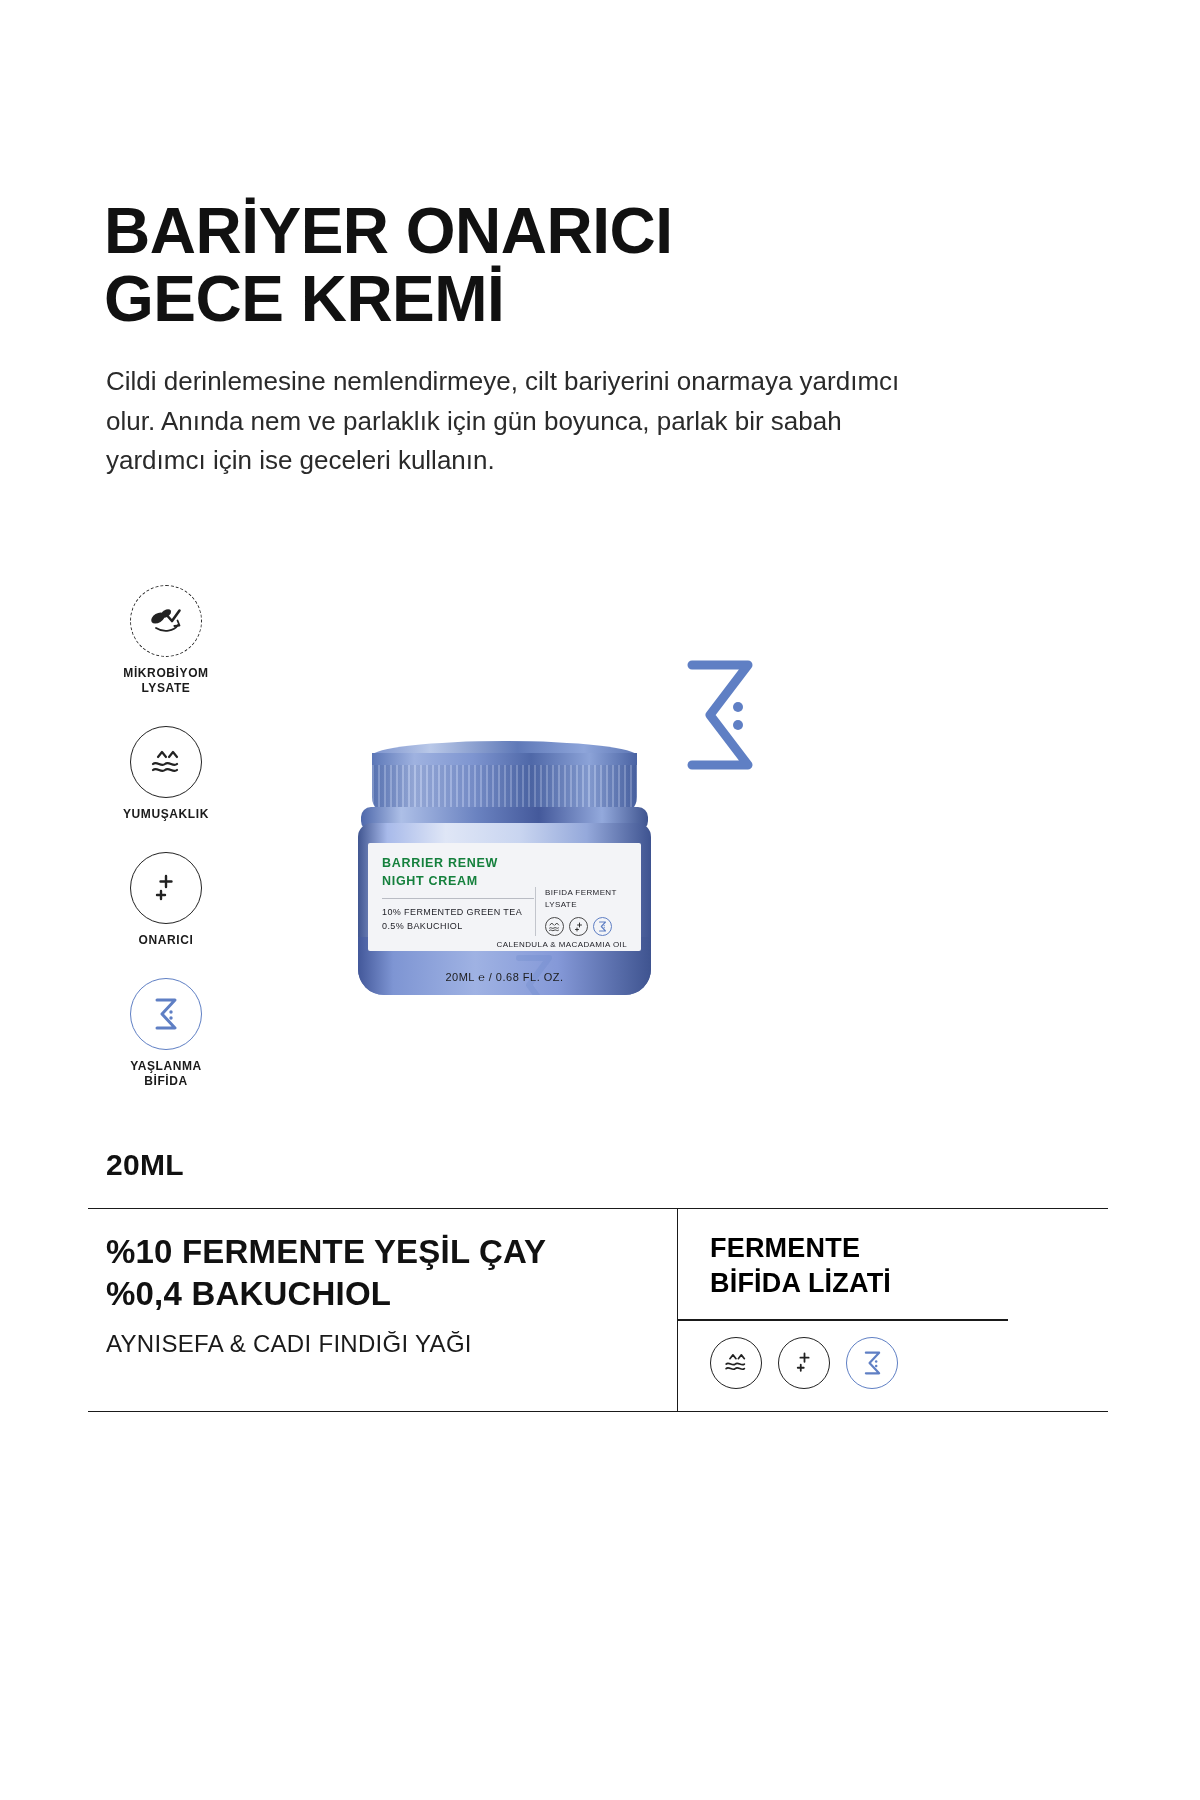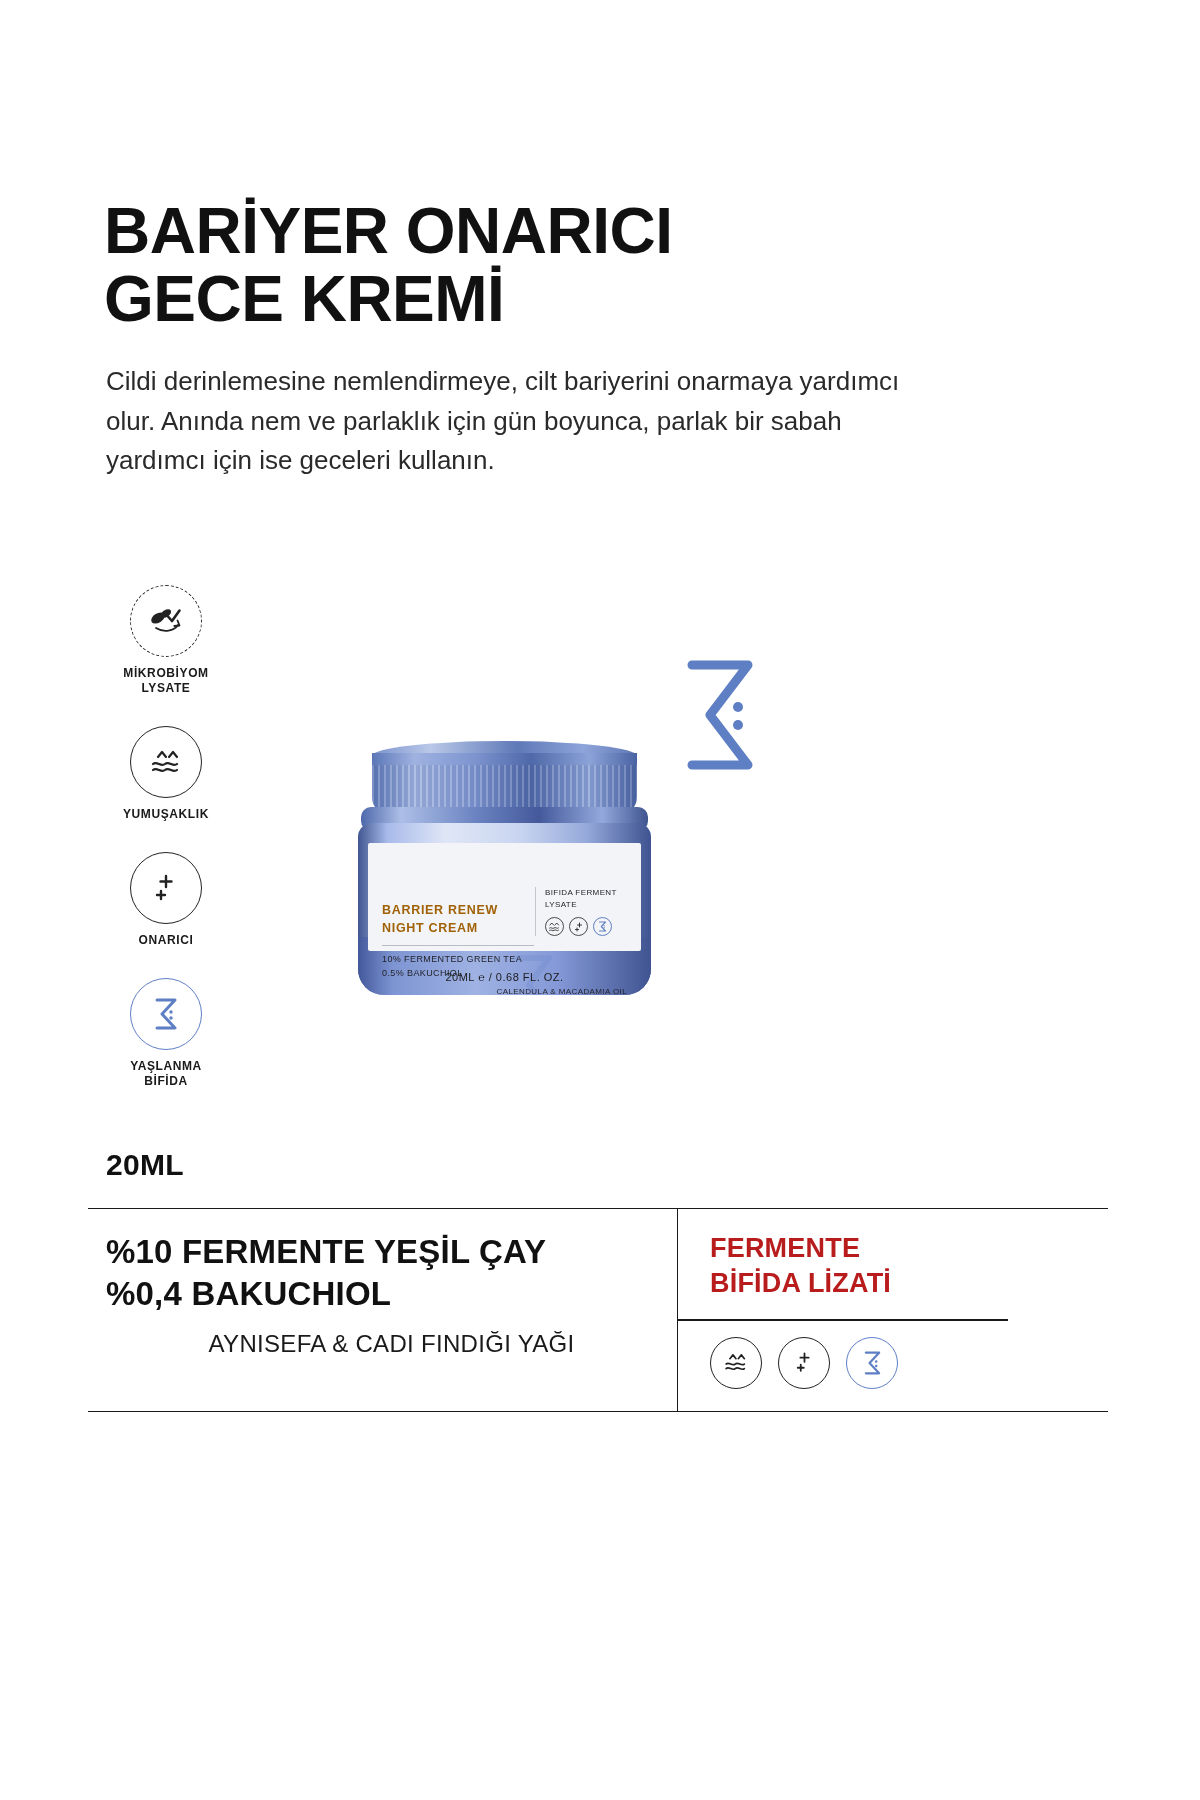--- a/index.html
+++ b/index.html
@@ -157,23 +157,22 @@
     height: 108px;
     background: #f3f4f7;
     border-radius: 2px;
     padding: 11px 14px 0 14px;
   }
   .lbl-brand {
     font-size: 12.5px;
     font-weight: 600;
     letter-spacing: 0.7px;
     line-height: 1.45;
-    color: #a16207;
-    white-space: pre-line;
-    margin-top: 47px;
+    color: #15803d;
+    white-space: pre-line;
   }
   .lbl-div {
     width: 152px;
     height: 1px;
     background: #b9bcc4;
     margin: 8px 0 7px 0;
   }
   .lbl-actives {
     font-size: 9px;
     letter-spacing: 0.4px;
@@ -263,32 +262,31 @@
     letter-spacing: 0.2px;
     color: #111;
     white-space: pre-line;
   }
   .spec-left .small {
     margin-top: 16px;
     font-size: 24px;
     font-weight: 500;
     letter-spacing: 0.3px;
     color: #1a1a1a;
-    text-align: center;
   }
   .spec-right {
     flex: 1;
     padding: 22px 0 22px 32px;
   }
   .spec-right .big {
     font-size: 27px;
     font-weight: 600;
     line-height: 1.3;
     letter-spacing: 0.2px;
-    color: #b91c1c;
+    color: #000000;
     white-space: pre-line;
   }
   .spec-right .rule {
     width: 330px;
     height: 1.5px;
     background: #1a1a1a;
     margin: 18px 0 16px -32px;
   }
   .spec-icons {
     display: flex;

